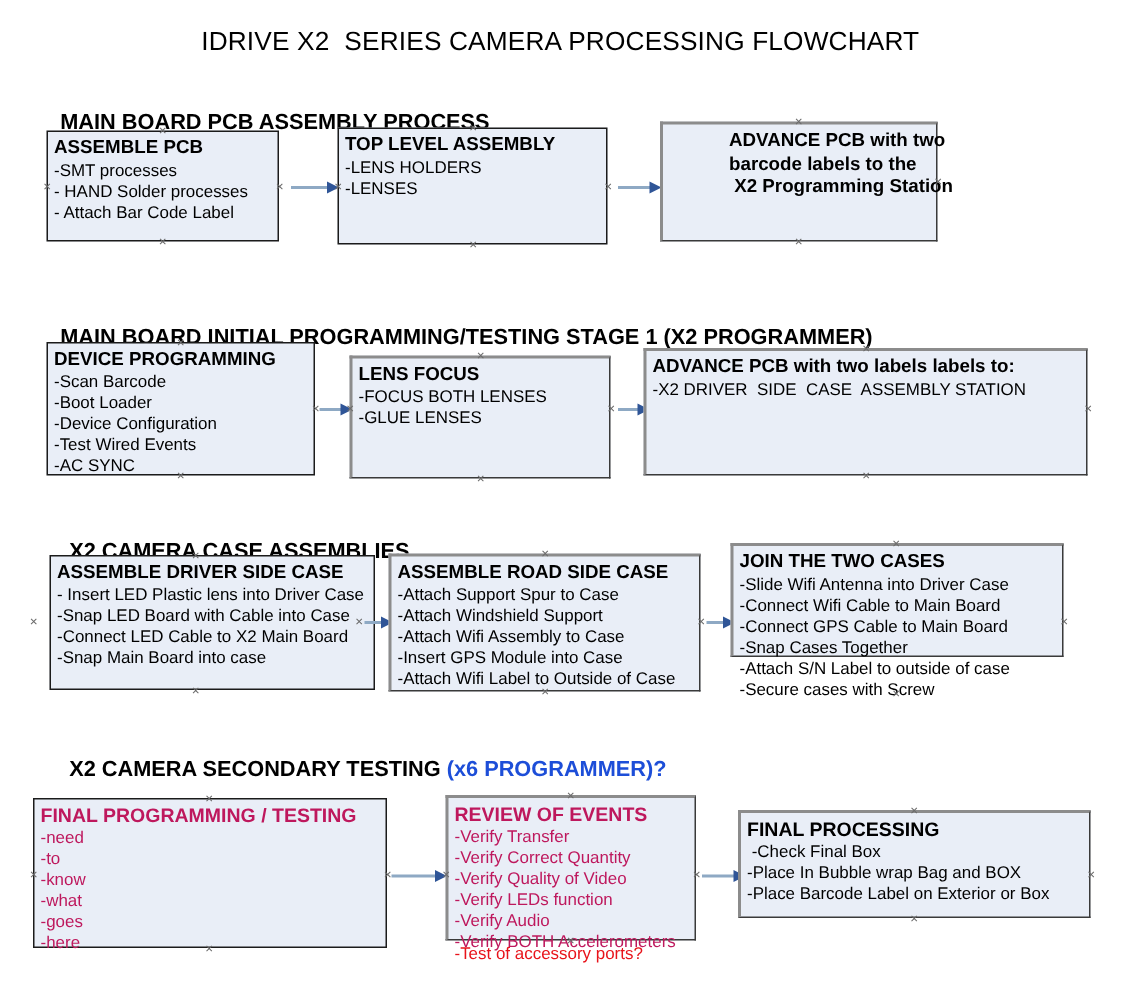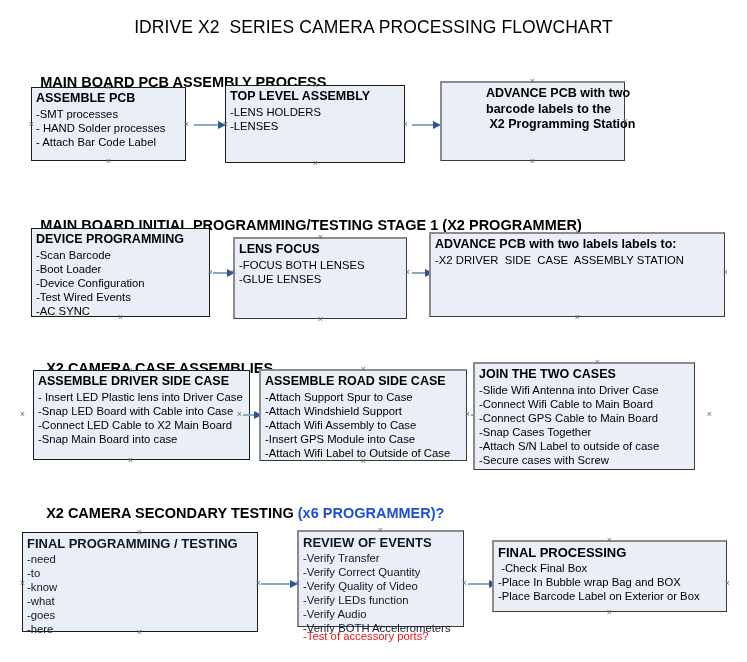--- a/index.html
+++ b/index.html
@@ -73,21 +73,21 @@
     margin-bottom: 1px;
   }
   .box-line {
     display: block;
     font-size: 11.3px;
     line-height: 14px;
     white-space: pre;
   }
   .box.red .box-title,
   .box.red .box-line {
-    color: #0f172a;
+    color: #be185d;
   }
   .box-title.big {
     font-size: 13px;
   }
   
   .box-title.cont { margin-bottom: 0; }
 
   
   .overflow-line {
     position: absolute;
@@ -249,21 +249,21 @@
     <span class="box-line">-Attach Wifi Label to Outside of Case</span>
   </div>
   <div class="handle" style="left:360px; top:366px;"></div>
   <div class="handle" style="left:360px; top:458px;"></div>
   <div class="handle" style="left:464px; top:411px;"></div>
 
   <div class="arrow" style="left:471px; top:414px; width:12px;">
     <span class="head"></span>
   </div>
 
-  <div class="box bevel" style="left:473px; top:362px; width:222px; height:108px;">
+  <div class="box bevel" style="left:487px; top:362px; width:222px; height:76px;">
     <span class="box-title">JOIN THE TWO CASES</span>
     <span class="box-line">-Slide Wifi Antenna into Driver Case</span>
     <span class="box-line">-Connect Wifi Cable to Main Board</span>
     <span class="box-line">-Connect GPS Cable to Main Board</span>
     <span class="box-line">-Snap Cases Together</span>
     <span class="box-line">-Attach S/N Label to outside of case</span>
     <span class="box-line">-Secure cases with Screw</span>
   </div>
   <div class="handle" style="left:594px; top:359px;"></div>
   <div class="handle" style="left:594px; top:459px;"></div>

